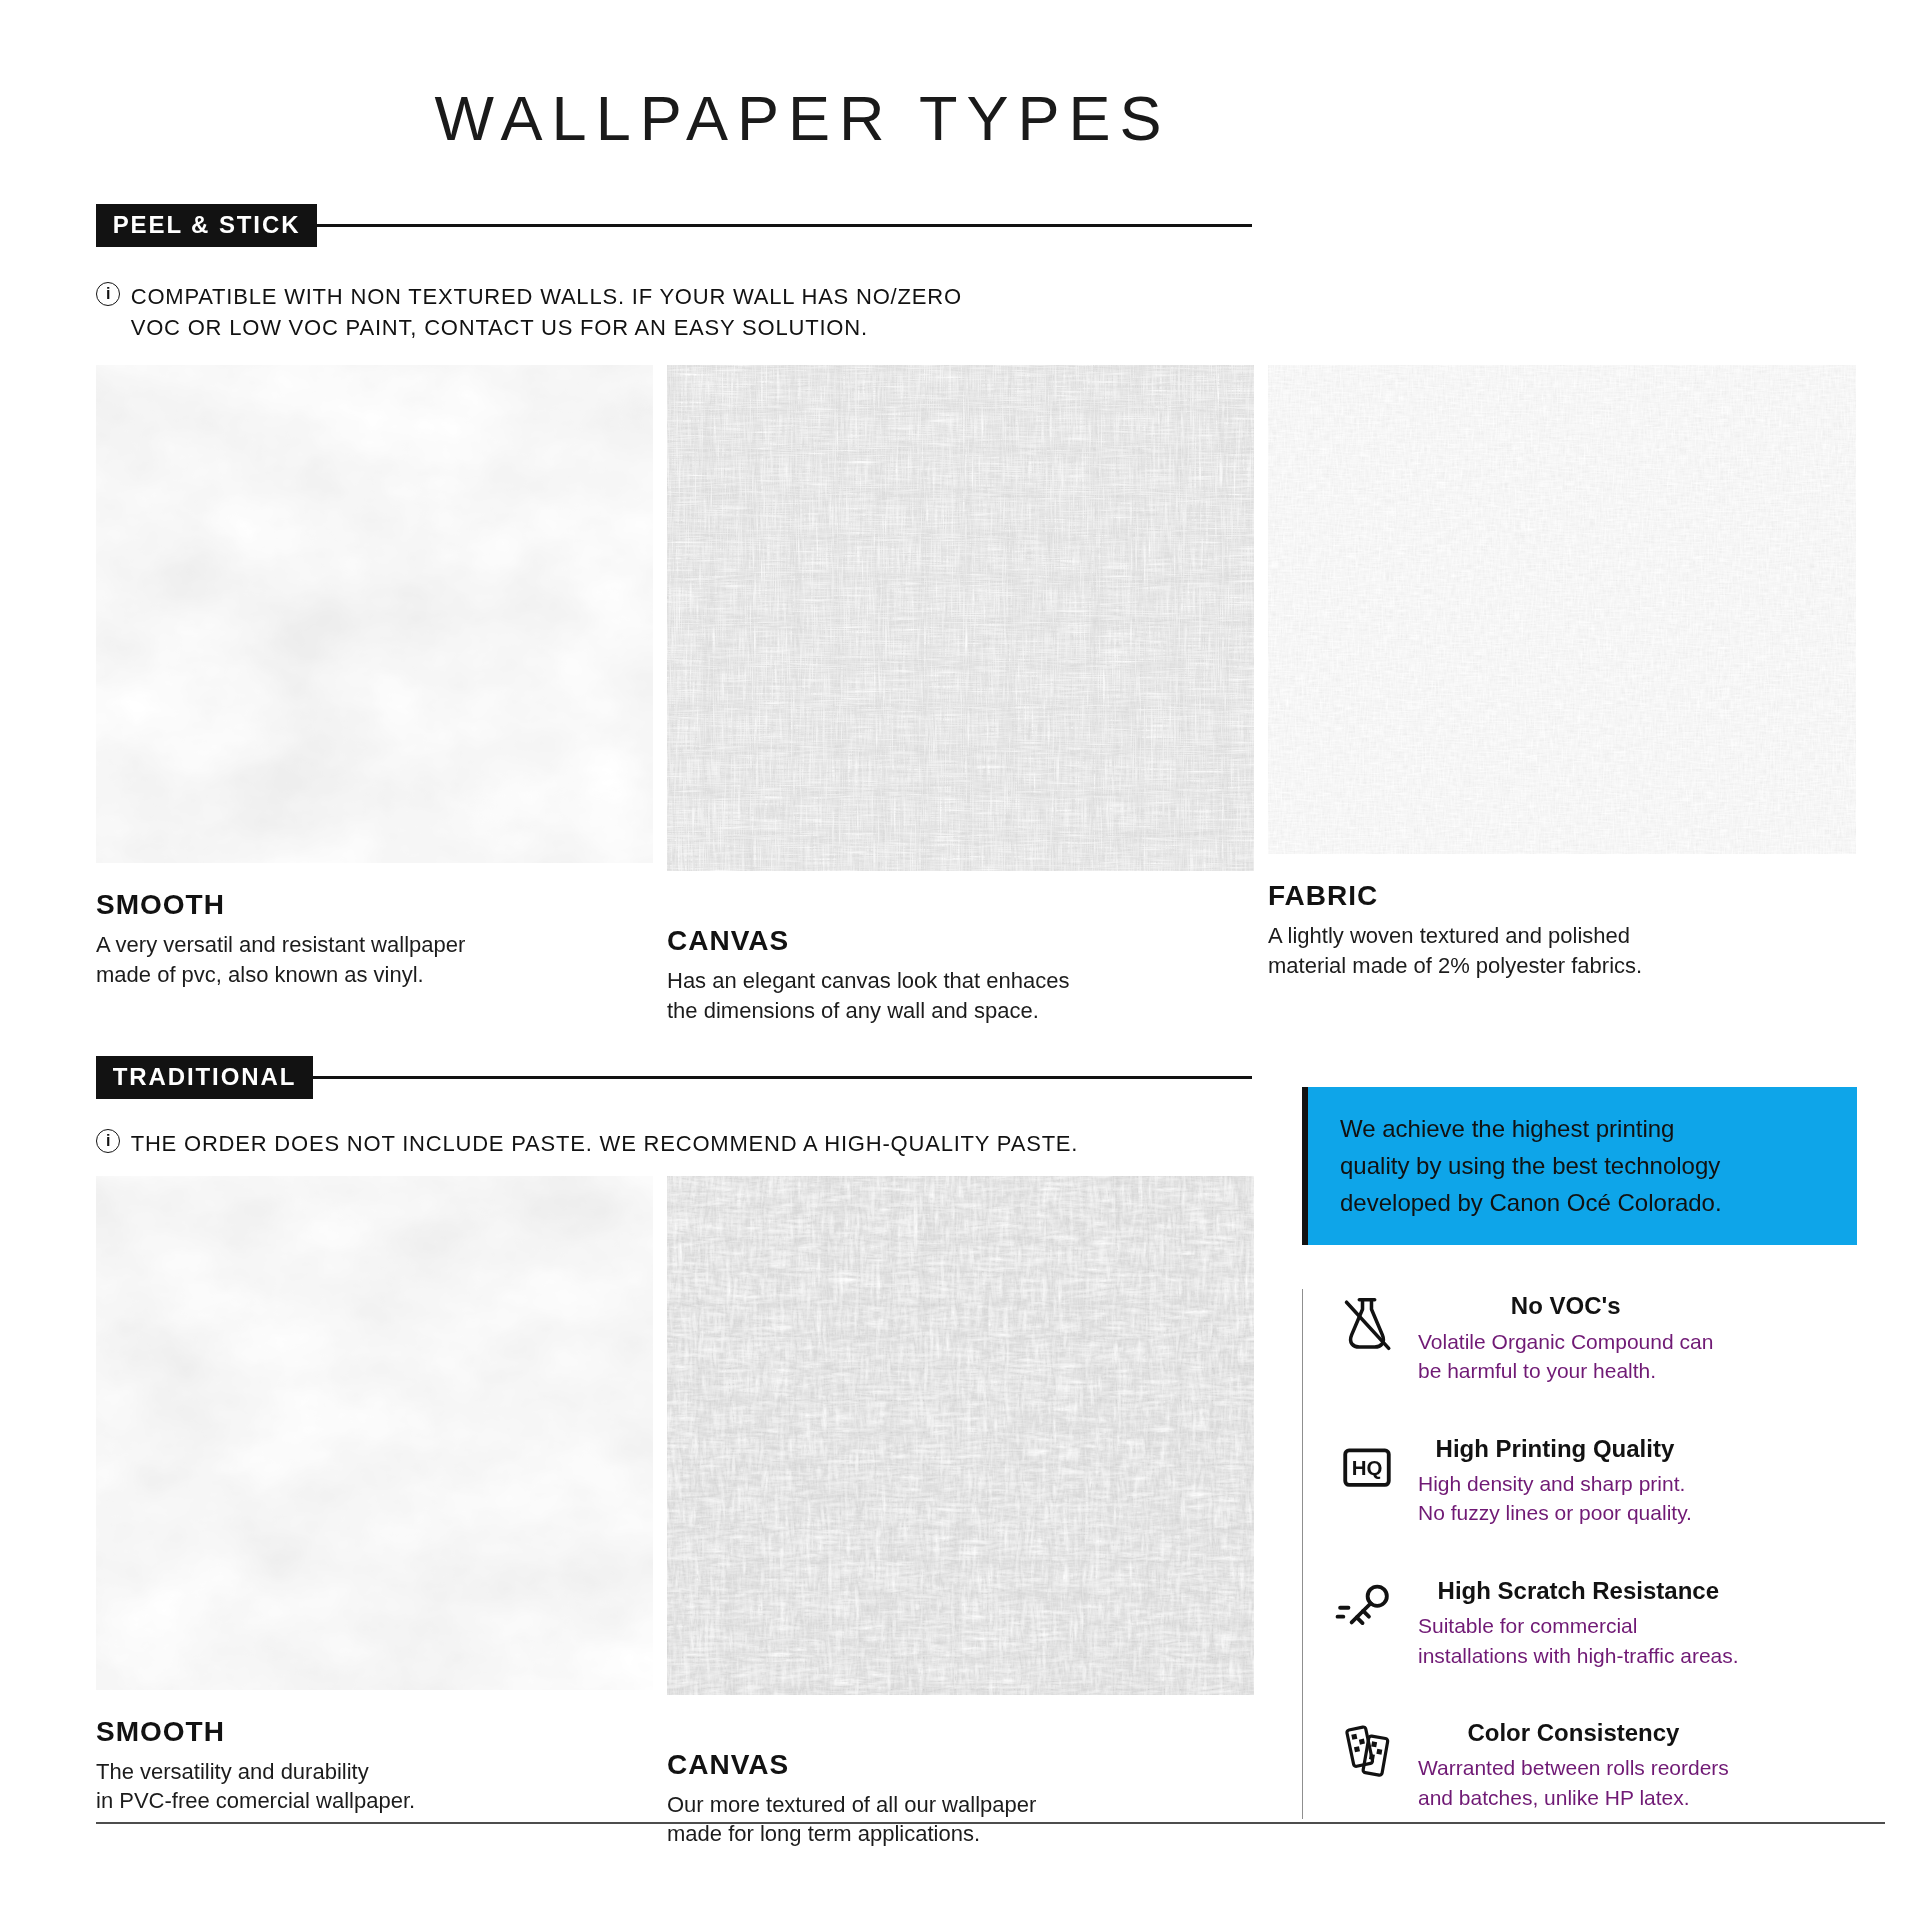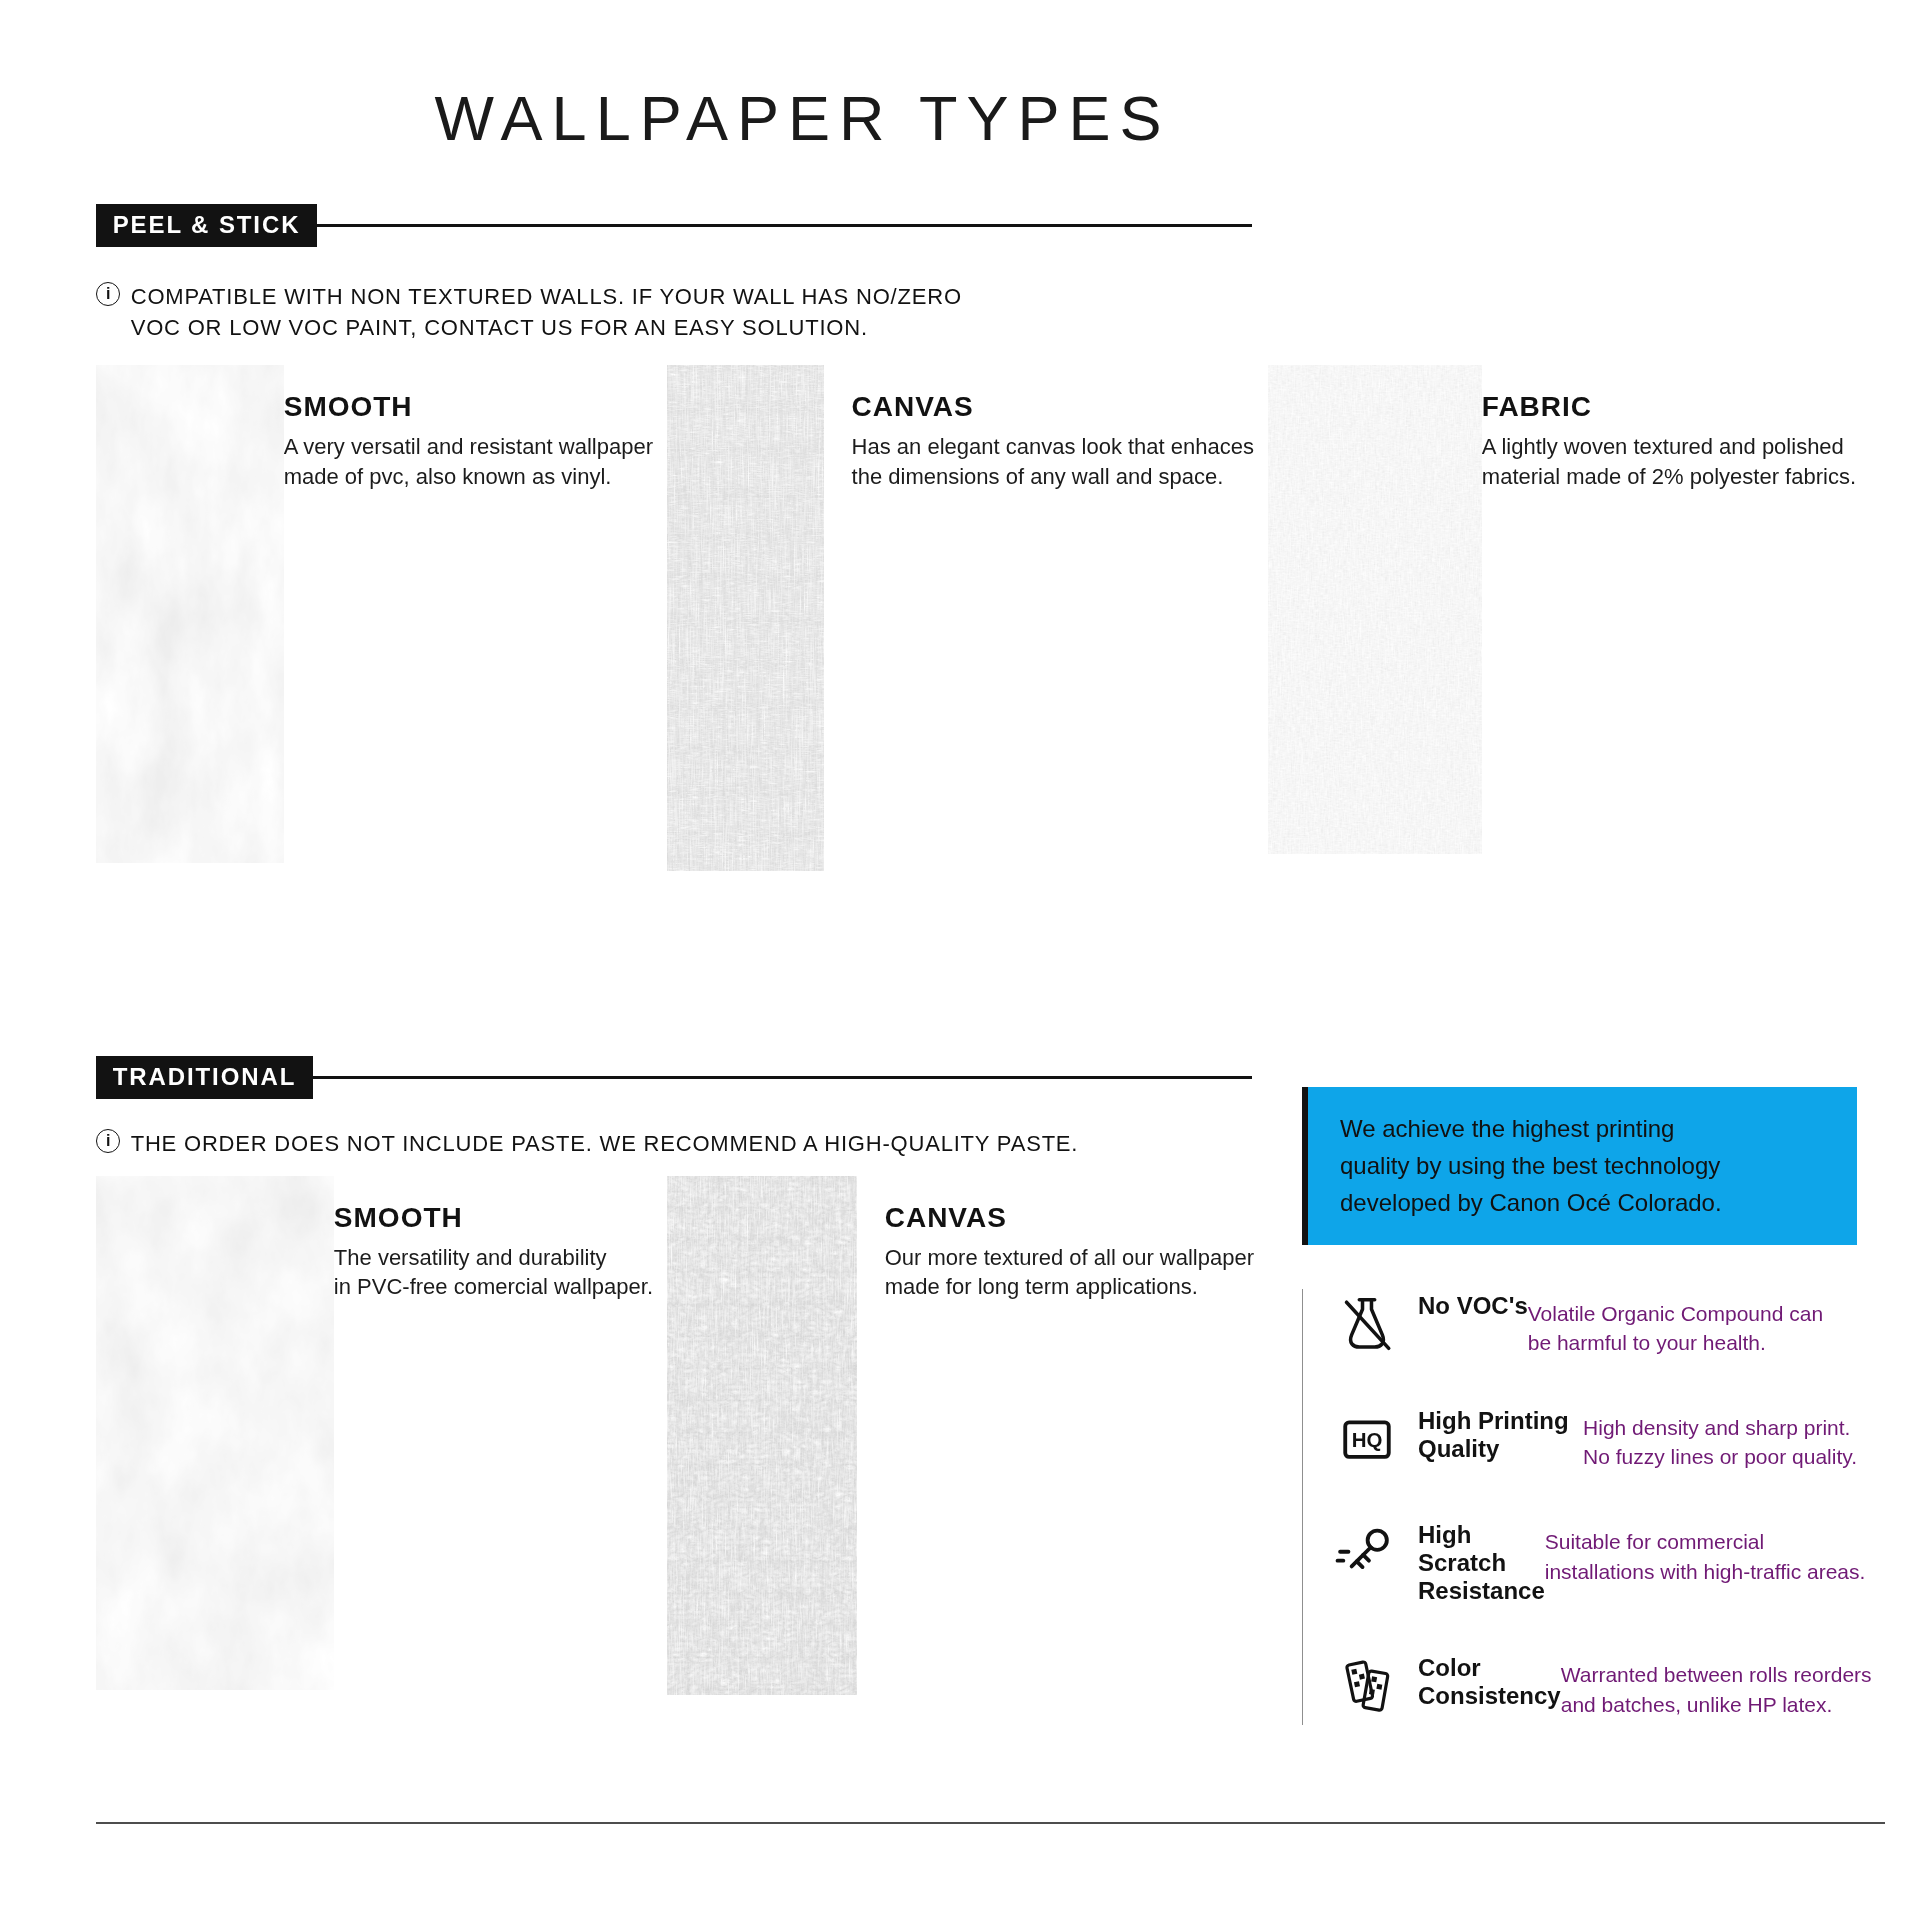--- a/index.html
+++ b/index.html
@@ -31,21 +31,21 @@
   .info-icon {
     width:24.4px; height:24.4px; border:1.9px solid #121212; border-radius:50%;
     display:flex; align-items:center; justify-content:center;
     font-size:16px; font-weight:700; flex:0 0 auto; margin-top:2.6px;
   }
   .note-text { font-size:22px; letter-spacing:0.8px; line-height:1.42; color:#121212; padding-top:1.3px; }
   .note-line { display:block; white-space:nowrap; }
 
   .row { display:flex; gap:14px; margin-top:22px; }
   .sec-trad .row { margin-top:16.7px; }
-  .col { display:flex; flex-direction:row; }
+  .col { display:flex; flex-direction:column; }
   .w1 { width:557px; } .w2 { width:587px;gap:28px; } .w3 { width:588px; }
 
   .swatch { position:relative; width:100%; overflow:hidden; background:#f0f0f0; }
   .h-a { height:498px; } .h-b { height:506px; } .h-c { height:489px; }
   .h-d { height:514px; } .h-e { height:519px; }
   .tex { position:absolute; inset:0; width:100%; height:100%; display:block; }
 
   .sw-name { margin-top:26px; font-size:28px; font-weight:700; letter-spacing:1px; color:#121212; }
   .sw-desc { margin-top:9px; font-size:22px; line-height:1.36; color:#1c1c1c; }
   .sw-desc div { white-space:nowrap; }
@@ -57,21 +57,21 @@
   }
   .quality-box div { white-space:nowrap; }
 
   .features {
     list-style:none; margin-top:44px; border-left:1.9px solid #8f8f8f;
     padding:3.9px 0 6.4px 32px; display:flex; flex-direction:column; gap:49px;
   }
   .feature { display:flex; align-items:flex-start; gap:19px; }
   .f-icon { width:64px; height:64px; flex:0 0 auto; }
   .f-icon svg { width:100%; height:100%; display:block; }
-  .f-text { display:flex; flex-direction:row; }
+  .f-text { display:flex; flex-direction:column;align-items:center; }
   .f-title { font-size:24px; font-weight:700; color:#121212; }
   .f-desc { margin-top:6.4px; font-size:21px; line-height:1.4; color:#701a75; }
   .f-desc span { display:block; white-space:nowrap; }
 
   .bottom-rule { position:absolute; top:1822px; left:96px; width:1789px; height:1.9px; background:#4d4d4d; }
 
   .defs-svg { position:absolute; width:0; height:0; overflow:hidden; }
 </style>
 </head>
 <body>

